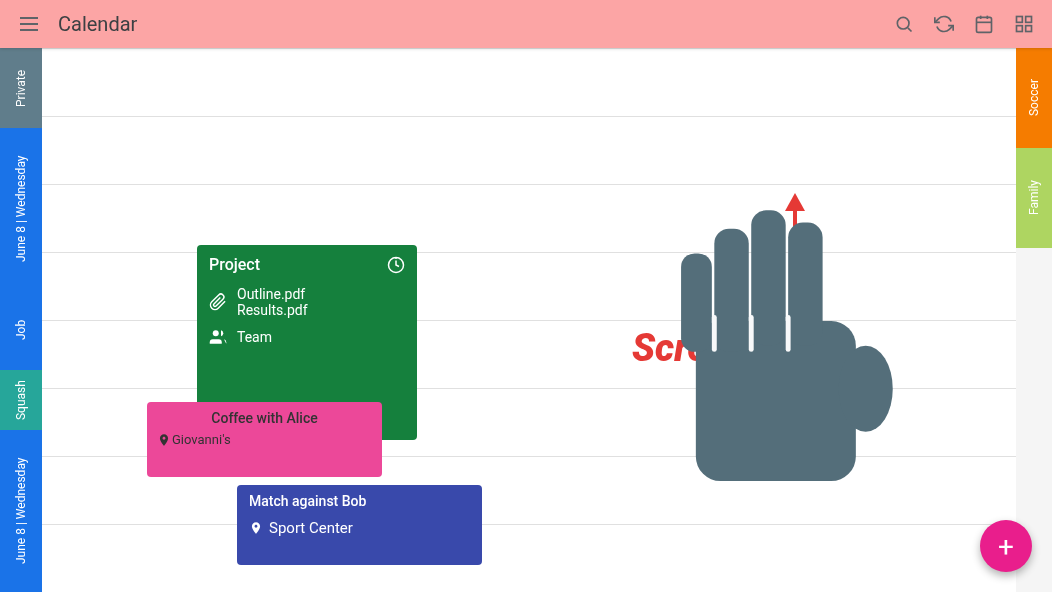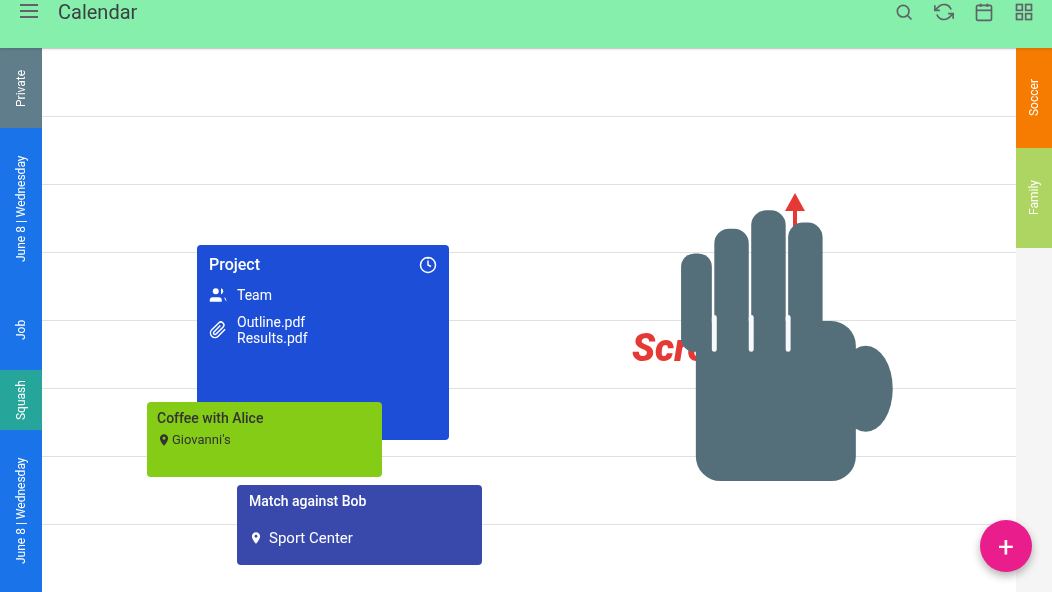--- a/index.html
+++ b/index.html
@@ -1,23 +1,23 @@
 <!DOCTYPE html>
 <html><head>
   <meta charset="utf-8">
   <style>
     * { margin: 0; padding: 0; box-sizing: border-box; }
     body { width: 1052px; height: 592px; overflow: hidden; background: #f5f5f5; font-family: 'Roboto', Arial, sans-serif; position: relative; }
 
     
     .topbar {
       height: 48px;
-      background: #86efac;
-      display: flex;
-      align-items: flex-start;
+      background: #fca5a5;
+      display: flex;
+      align-items: center;
       padding: 0 16px;
       gap: 16px;
       box-shadow: 0 1px 3px rgba(0,0,0,0.15);
       position: relative;
       z-index: 10;
     }
     .topbar-title {
       font-size: 20px;
       color: #3c4043;
       font-weight: 400;
@@ -145,23 +145,23 @@
       right: 0;
       height: 1px;
       background: #e0e0e0;
     }
 
     
     .event-project {
       position: absolute;
       left: 155px;
       top: 197px;
-      width: 252px;
+      width: 220px;
       height: 195px;
-      background: #1d4ed8;
+      background: #15803d;
       border-radius: 4px;
       padding: 10px 12px;
       color: #fff;
       z-index: 3;
     }
     .event-project-title {
       font-size: 16px;
       font-weight: 500;
       margin-bottom: 12px;
       display: flex;
@@ -175,25 +175,26 @@
       margin-bottom: 10px;
       font-size: 14px;
     }
 
     .event-coffee {
       position: absolute;
       left: 105px;
       top: 354px;
       width: 235px;
       height: 75px;
-      background: #84cc16;
+      background: #ec4899;
       border-radius: 4px;
       padding: 8px 10px;
       color: #333;
       z-index: 4;
+      text-align: center;
     }
     .event-coffee-title {
       font-size: 14px;
       font-weight: 500;
       margin-bottom: 6px;
     }
     .event-coffee-row {
       display: flex;
       align-items: center;
       gap: 1px;
@@ -208,21 +209,21 @@
       height: 80px;
       background: #3949ab;
       border-radius: 4px;
       padding: 8px 12px;
       color: #fff;
       z-index: 3;
     }
     .event-match-title {
       font-size: 14px;
       font-weight: 500;
-      margin-bottom: 20px;
+      margin-bottom: 10px;
     }
     .event-match-row {
       display: flex;
       align-items: center;
       gap: 6px;
       font-size: 15px;
     }
 
     
     .right-sidebar {
@@ -404,37 +405,37 @@
     <div class="event-project">
       <div class="event-project-title">
         <span>Project</span>
         <svg width="18" height="18" viewBox="0 0 24 24" fill="none" stroke="white" stroke-width="2">
             <circle cx="12" cy="12" r="10"></circle>
             <polyline points="12 6 12 12 16 14"></polyline>
             <path d="M12 2v2"></path>
           </svg>
       </div>
       <div class="event-project-row">
+        <svg width="18" height="18" viewBox="0 0 24 24" fill="none" stroke="white" stroke-width="2">
+            <path d="M21.44 11.05l-9.19 9.19a6 6 0 0 1-8.49-8.49l9.19-9.19a4 4 0 0 1 5.66 5.66l-9.2 9.19a2 2 0 0 1-2.83-2.83l8.49-8.48"></path>
+          </svg>
+        <div>
+          <div>Outline.pdf</div>
+          <div>Results.pdf</div>
+        </div>
+      </div>
+      <div class="event-project-row">
         <svg width="18" height="18" viewBox="0 0 24 24" fill="white">
             <path d="M17 21v-2a4 4 0 0 0-4-4H5a4 4 0 0 0-4 4v2"></path>
             <circle cx="9" cy="7" r="4"></circle>
             <path d="M23 21v-2a4 4 0 0 0-3-3.87"></path>
             <path d="M16 3.13a4 4 0 0 1 0 7.75"></path>
           </svg>
         <span>Team</span>
       </div>
-      <div class="event-project-row">
-        <svg width="18" height="18" viewBox="0 0 24 24" fill="none" stroke="white" stroke-width="2">
-            <path d="M21.44 11.05l-9.19 9.19a6 6 0 0 1-8.49-8.49l9.19-9.19a4 4 0 0 1 5.66 5.66l-9.2 9.19a2 2 0 0 1-2.83-2.83l8.49-8.48"></path>
-          </svg>
-        <div>
-          <div>Outline.pdf</div>
-          <div>Results.pdf</div>
-        </div>
-      </div>
     </div>
 
     <div class="event-coffee">
       <div class="event-coffee-title">Coffee with Alice</div>
       <div class="event-coffee-row">
         <svg width="14" height="14" viewBox="0 0 24 24" fill="#333">
             <path d="M12 2C8.13 2 5 5.13 5 9c0 5.25 7 13 7 13s7-7.75 7-13c0-3.87-3.13-7-7-7zm0 9.5c-1.38 0-2.5-1.12-2.5-2.5s1.12-2.5 2.5-2.5 2.5 1.12 2.5 2.5-1.12 2.5-2.5 2.5z"></path>
           </svg>
         <span>Giovanni's</span>
       </div>

